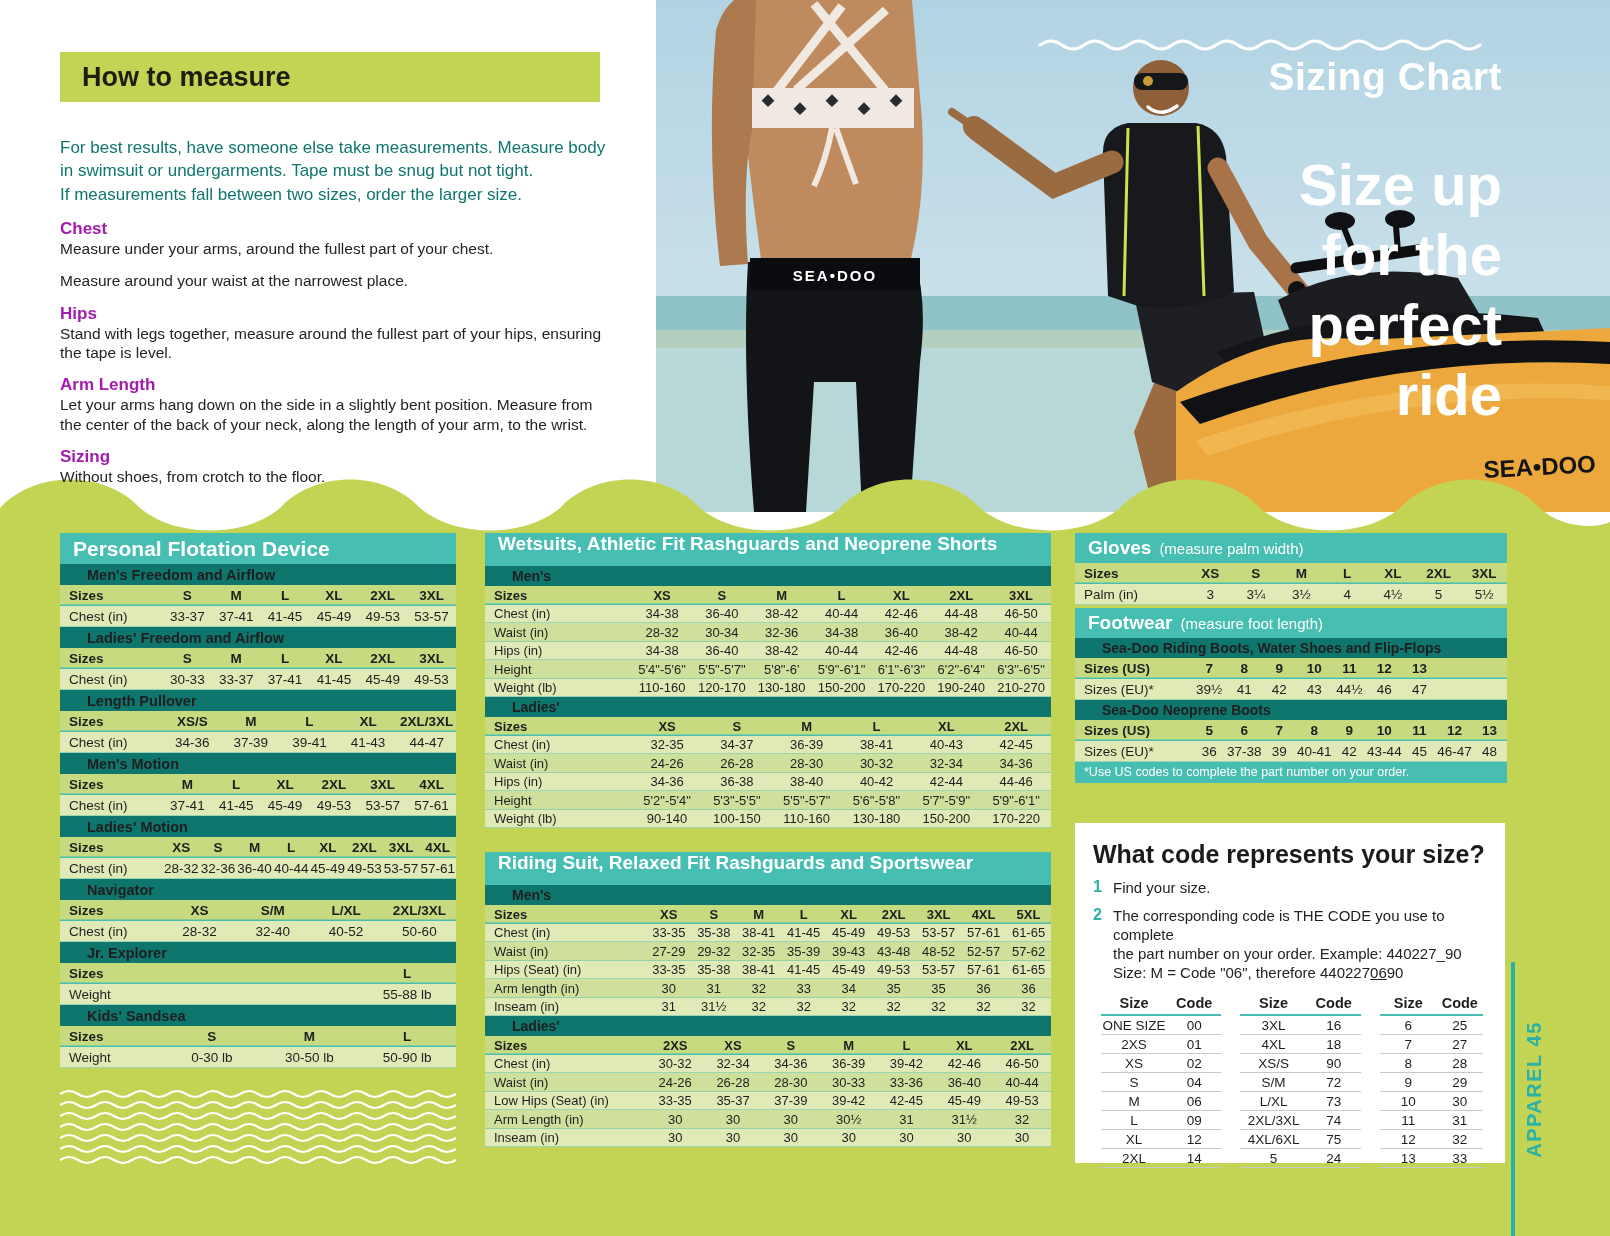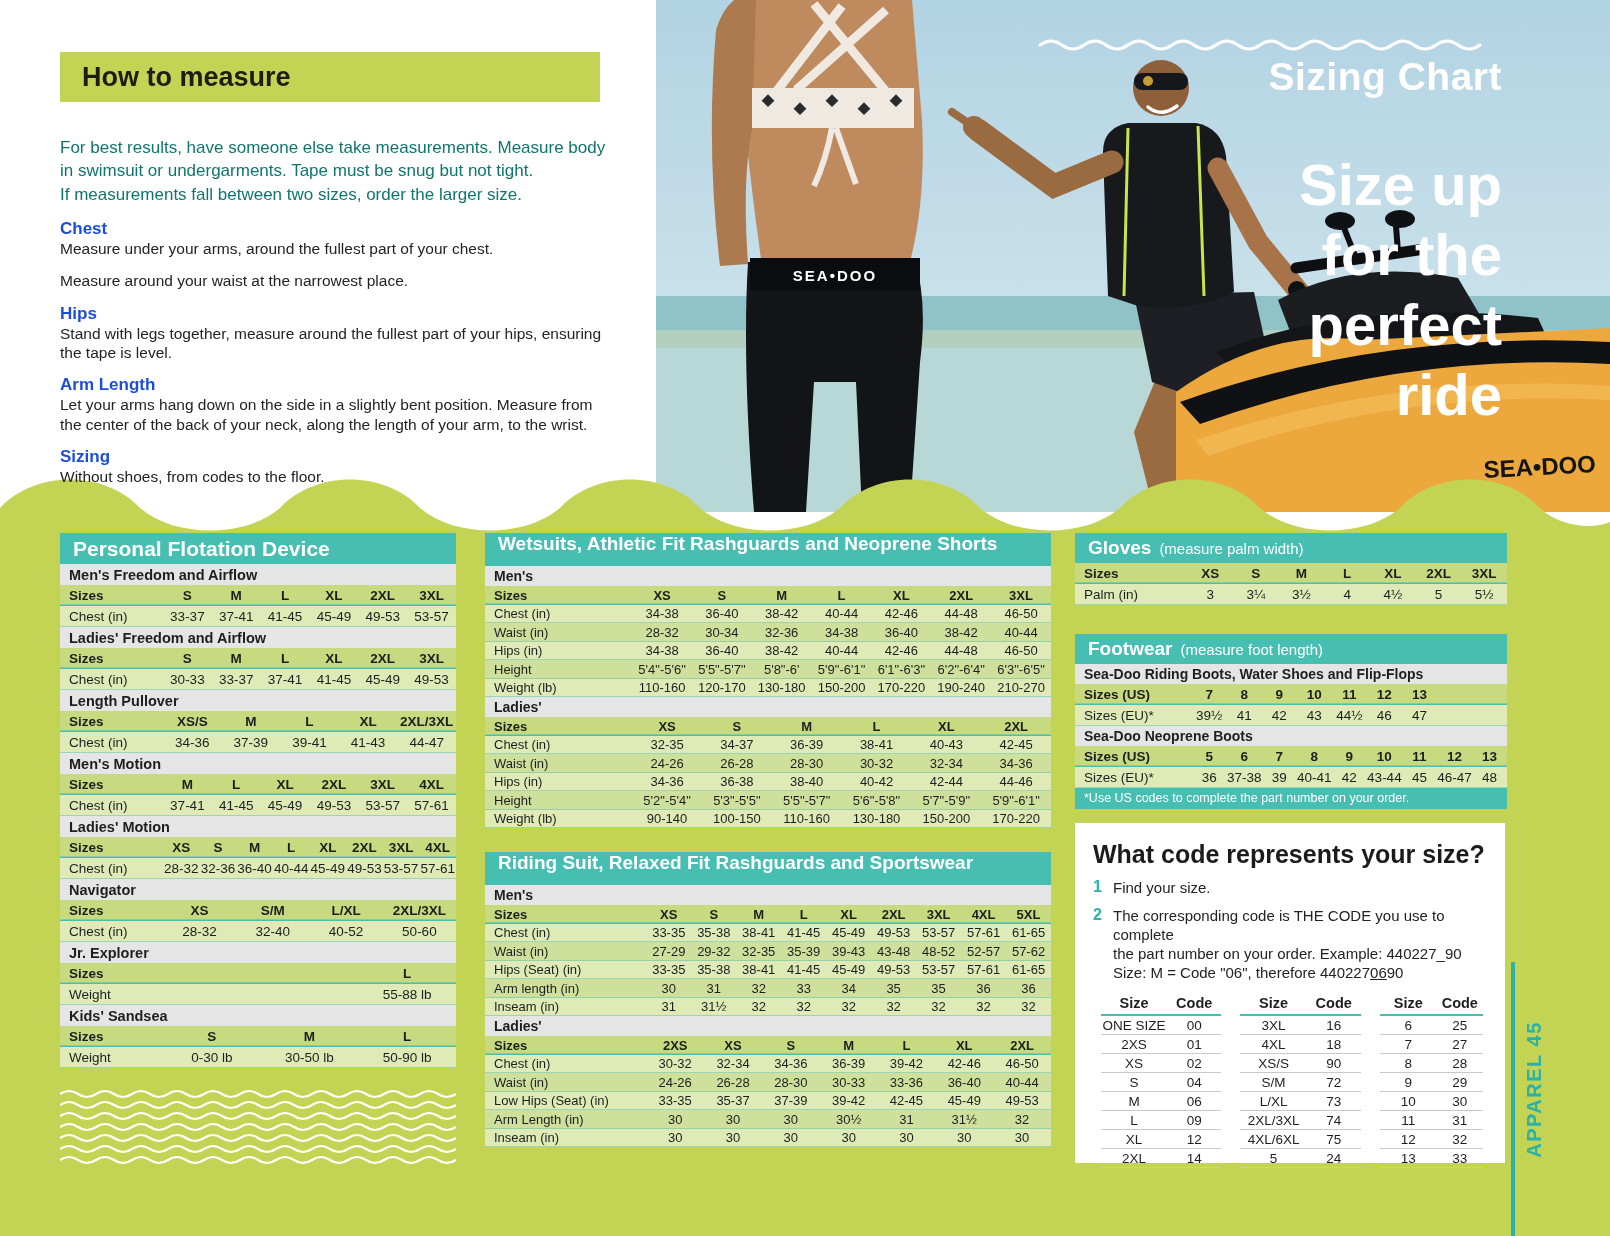--- a/index.html
+++ b/index.html
@@ -23,31 +23,31 @@
 
   
   #green-wave{position:absolute;left:0;top:450px;width:1610px;height:92px;}
   #green-bg{position:absolute;left:0;top:540px;width:1610px;height:696px;background:var(--lime);}
 
   
   #how-to{position:absolute;left:60px;top:52px;width:558px;}
   #how-to .hbar{background:var(--lime);height:50px;width:540px;display:flex;align-items:center;padding-left:22px;font-size:27px;font-weight:700;color:#1d1d10;}
   #how-to .intro{margin-top:34px;font-size:17px;line-height:1.37;white-space:pre-line;color:#0f766e;}
   .measure-item{margin-top:13px;}
-  .measure-item .mlabel{color:#1d4ed8;font-weight:700;font-size:17px;}
+  .measure-item .mlabel{color:#a21caf;font-weight:700;font-size:17px;}
   .measure-item .mtext{font-size:15.5px;line-height:1.25;white-space:pre-line;color:#232323;}
 
   
   .sz-table{position:absolute;color:var(--ink);z-index:3;}
   .t-title{background:var(--teal);color:#fff;display:flex;align-items:baseline;gap:8px;padding:0 13px;font-weight:700;}
   .pfd .t-title{height:31px;font-size:21px;align-items:center;}
   .wet .t-title,.ride .t-title{height:33px;font-size:19px;align-items:flex-start;}
   .glove .t-title,.foot .t-title{height:30px;font-size:19px;align-items:center;}
   .t-title .sfx{font-weight:400;font-size:15px;}
-  .t-sect{background:#e5e5e5;font-weight:700;padding:0 9px;display:flex;align-items:center;text-align:right;}
+  .t-sect{background:#0f766e;font-weight:700;padding:0 27px;display:flex;align-items:center;text-align:right;}
   .pfd .t-sect{height:21px;font-size:14.5px;}
   .wet .t-sect,.ride .t-sect{height:20px;font-size:14px;}
   .foot .t-sect{height:20px;font-size:14px;}
   .row{display:flex;align-items:center;}
   .pfd .row{height:21px;font-size:13.5px;}
   .wet .row,.ride .row{height:18.5px;font-size:13px;}
   .glove .row,.foot .row{height:21px;font-size:13.5px;}
   .row.sizes{background:var(--row-sizes);font-weight:700;box-shadow:inset 0 -1.5px 0 var(--teal);}
   .row.d0{background:var(--row-light);box-shadow:inset 0 -1px 0 rgba(70,191,178,.45);}
   .row.d1{background:var(--row-dark);box-shadow:inset 0 -1px 0 rgba(70,191,178,.45);}
@@ -180,21 +180,21 @@
         <div class="mtext">Stand with legs together, measure around the fullest part of your hips, ensuring
 the tape is level.</div>
       </div>
       <div class="measure-item">
         <div class="mlabel">Arm Length</div>
         <div class="mtext">Let your arms hang down on the side in a slightly bent position. Measure from
 the center of the back of your neck, along the length of your arm, to the wrist.</div>
       </div>
       <div class="measure-item">
         <div class="mlabel">Sizing</div>
-        <div class="mtext">Without shoes, from codes to the floor.</div>
+        <div class="mtext">Without shoes, from crotch to the floor.</div>
       </div>
     </div>
 </div>
 
 <div class="sz-table pfd" style="left:60px;top:533px;width:396px">
     <div class="t-title">
       <span>Personal Flotation Device</span>
     </div>
     <div class="t-sect">Men's Freedom and Airflow</div>
     <div class="row sizes">
@@ -614,21 +614,21 @@
       <span class="lbl">Palm (in)</span>
       <span class="val">3</span>
       <span class="val">3¼</span>
       <span class="val">3½</span>
       <span class="val">4</span>
       <span class="val">4½</span>
       <span class="val">5</span>
       <span class="val">5½</span>
     </div>
   </div>
-<div class="sz-table foot" style="left:1075px;top:634px;width:432px">
+<div class="sz-table foot" style="left:1075px;top:608px;width:432px">
     <div class="t-title">
       <span>Footwear</span>
       <span class="sfx">(measure foot length)</span>
     </div>
     <div class="t-sect">Sea-Doo Riding Boots, Water Shoes and Flip-Flops</div>
     <div class="row sizes">
       <span class="lbl">Sizes (US)</span>
       <span class="val">7</span>
       <span class="val">8</span>
       <span class="val">9</span>

